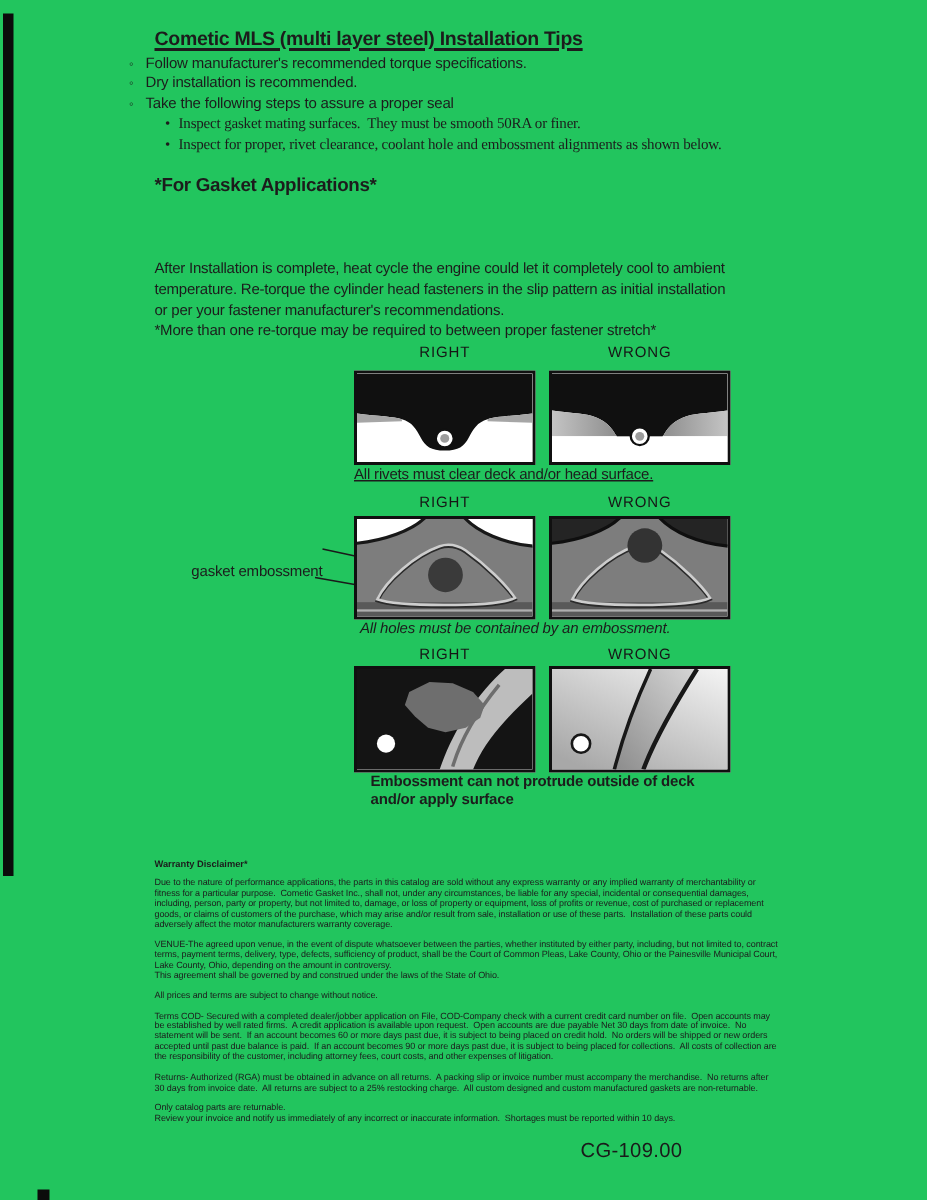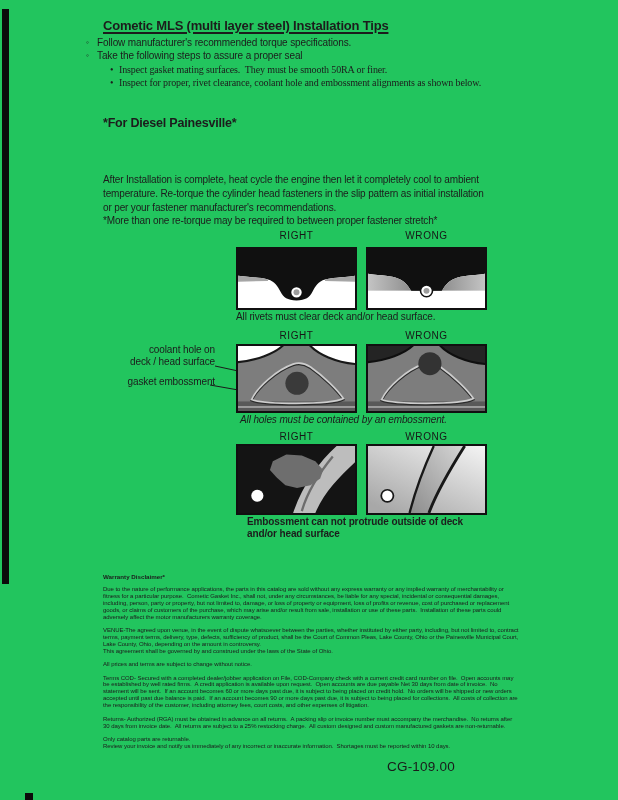--- a/index.html
+++ b/index.html
@@ -17,50 +17,51 @@
   .tip.sub .mk{width:9px;font-size:10px;}
   .h2{left:103px;top:116px;font-size:12.5px;font-weight:bold;letter-spacing:-0.2px;}
   .body{left:103px;font-size:10px;line-height:13.9px;letter-spacing:-0.15px;white-space:pre-wrap;}
   .p1{top:133px;} .p2{top:163px;} .note{top:204px;}
   .flabel{width:121px;text-align:center;font-size:10px;letter-spacing:0.6px;color:#161616;}
   .fbox{width:121px;box-sizing:border-box;border:2px solid #101010;background:#fff;}
   .fbox svg{display:block;width:100%;height:100%;}
   .r1{height:63px;top:247px;} .r2{height:69px;top:344px;} .r3{height:71px;top:444px;}
   .bleft{left:236px;} .bright{left:366px;}
   .caption{font-size:10px;letter-spacing:-0.12px;line-height:12px;white-space:pre-wrap;}
-  .cap1{left:236px;top:311px;} .cap2{left:240px;top:414px;font-style:italic;} .cap3{left:247px;top:516px;font-weight:bold;}
+  .cap1{left:236px;top:311px;text-decoration:underline;} .cap2{left:240px;top:414px;font-style:italic;} .cap3{left:247px;top:516px;font-weight:bold;}
   .ann{font-size:10px;letter-spacing:-0.12px;text-align:right;width:117px;line-height:11.5px;left:98px;}
   .ann1{top:344px;} .ann2{top:376px;}
   .annsvg{left:98px;top:340px;width:200px;height:70px;}
   .warranty{left:103px;top:573px;width:416px;}
   .wh{font-size:6.2px;font-weight:bold;margin:0 0 6px 0;letter-spacing:0;}
   .wp{font-size:6px;line-height:6.9px;margin:0 0 6.5px 0;white-space:pre-wrap;letter-spacing:-0.05px;}
   .code{left:387px;top:759px;font-size:13.5px;letter-spacing:0.2px;color:#1a1a1a;}
 </style>
 </head>
 <body>
 
 <div class="page">
 
   <div class="abs edge-bar"></div>
   <div class="abs artifact"></div>
 
   <div class="abs title">Cometic MLS (multi layer steel) Installation Tips</div>
 
   <div class="abs tips">
     <div class="tip"><span class="mk">◦</span><span>Follow manufacturer's recommended torque specifications.</span></div>
+    <div class="tip"><span class="mk">◦</span><span>Dry installation is recommended.</span></div>
     <div class="tip"><span class="mk">◦</span><span>Take the following steps to assure a proper seal</span></div>
     <div class="tip sub"><span class="mk">•</span><span>Inspect gasket mating surfaces.  They must be smooth 50RA or finer.</span></div>
     <div class="tip sub"><span class="mk">•</span><span>Inspect for proper, rivet clearance, coolant hole and embossment alignments as shown below.</span></div>
   </div>
 
-  <div class="abs h2">*For Diesel Painesville*</div>
+  <div class="abs h2">*For Gasket Applications*</div>
 
 
-  <p class="abs body p2"><span>After Installation is complete, heat cycle the engine then let it completely cool to ambient</span><br><span>temperature. Re-torque the cylinder head fasteners in the slip pattern as initial installation</span><br><span>or per your fastener manufacturer's recommendations.</span></p>
+  <p class="abs body p2"><span>After Installation is complete, heat cycle the engine could let it completely cool to ambient</span><br><span>temperature. Re-torque the cylinder head fasteners in the slip pattern as initial installation</span><br><span>or per your fastener manufacturer's recommendations.</span></p>
 
   <p class="abs body note">*More than one re-torque may be required to between proper fastener stretch*</p>
 
   <div class="abs flabel bleft" style="top:230px">RIGHT</div>
   <div class="abs flabel bright" style="top:230px">WRONG</div>
 
   <div class="abs fbox r1 bleft">
     <svg viewBox="0 0 121 62" preserveAspectRatio="none">
       <rect width="121" height="62" fill="#ffffff"></rect>
       <path d="M0,0 H121 V28 C106,30 96,30 90,32 C83,34 80,39 77,45 C74,51 70,54 60.5,54 C51,54 47,51 44,45 C41,39 38,34 31,32 C25,30 15,30 0,28 Z" fill="#101010"></path>
@@ -89,21 +90,20 @@
       <rect x="0" y="44" width="121" height="18" fill="#ffffff"></rect>
       <circle cx="60.5" cy="44" r="6.2" fill="#ffffff" stroke="#101010" stroke-width="1.6"></circle>
       <circle cx="60.5" cy="44" r="3.1" fill="#9c9c9c"></circle>
     </svg>
   </div>
   <div class="abs caption cap1">All rivets must clear deck and/or head surface.</div>
 
   <div class="abs flabel bleft" style="top:330px">RIGHT</div>
   <div class="abs flabel bright" style="top:330px">WRONG</div>
 
-  <div class="abs ann ann1"><span>coolant hole on</span><br><span>deck / head surface</span></div>
   <div class="abs ann ann2">gasket embossment</div>
   <svg class="abs annsvg" viewBox="0 0 200 70">
     <line x1="117" y1="26" x2="196" y2="43" stroke="#1a1a1a" stroke-width="1"></line>
     <line x1="112" y1="45" x2="163" y2="54" stroke="#1a1a1a" stroke-width="1"></line>
   </svg>
 
   <div class="abs fbox r2 bleft">
     <svg viewBox="0 0 121 68" preserveAspectRatio="none">
       <rect width="121" height="68" fill="#7d7d7d"></rect>
       <path d="M-1,-1 H47 C38,8 19,15 -1,17 Z" fill="#ffffff"></path>
@@ -157,21 +157,21 @@
             <stop offset="1" stop-color="#8c8c8c"></stop>
           </linearGradient>
       </defs>
       <rect width="121" height="70" fill="url(#gbg3)"></rect>
       <path d="M68,0 H100 C85,24 71,48 63,70 H43 C49,46 58,22 68,0 Z" fill="url(#gbd3)"></path>
       <path d="M68,0 C58,22 49,46 43,70" fill="none" stroke="#181818" stroke-width="2.4"></path>
       <path d="M100,0 C85,24 71,48 63,70" fill="none" stroke="#181818" stroke-width="3"></path>
       <circle cx="20" cy="52" r="6.3" fill="#ffffff" stroke="#181818" stroke-width="1.8"></circle>
     </svg>
   </div>
-  <div class="abs caption cap3"><span>Embossment can not protrude outside of deck</span><br><span>and/or head surface</span></div>
+  <div class="abs caption cap3"><span>Embossment can not protrude outside of deck</span><br><span>and/or apply surface</span></div>
 
   <div class="abs warranty">
     <p class="wh">Warranty Disclaimer*</p>
     <p class="wp">Due to the nature of performance applications, the parts in this catalog are sold without any express warranty or any implied warranty of merchantability or fitness for a particular purpose.  Cometic Gasket Inc., shall not, under any circumstances, be liable for any special, incidental or consequential damages, including, person, party or property, but not limited to, damage, or loss of property or equipment, loss of profits or revenue, cost of purchased or replacement goods, or claims of customers of the purchase, which may arise and/or result from sale, installation or use of these parts.  Installation of these parts could adversely affect the motor manufacturers warranty coverage.</p>
     <p class="wp">VENUE-The agreed upon venue, in the event of dispute whatsoever between the parties, whether instituted by either party, including, but not limited to, contract terms, payment terms, delivery, type, defects, sufficiency of product, shall be the Court of Common Pleas, Lake County, Ohio or the Painesville Municipal Court, Lake County, Ohio, depending on the amount in controversy.
 This agreement shall be governed by and construed under the laws of the State of Ohio.</p>
     <p class="wp">All prices and terms are subject to change without notice.</p>
     <p class="wp">Terms COD- Secured with a completed dealer/jobber application on File, COD-Company check with a current credit card number on file.  Open accounts may be established by well rated firms.  A credit application is available upon request.  Open accounts are due payable Net 30 days from date of invoice.  No statement will be sent.  If an account becomes 60 or more days past due, it is subject to being placed on credit hold.  No orders will be shipped or new orders accepted until past due balance is paid.  If an account becomes 90 or more days past due, it is subject to being placed for collections.  All costs of collection are the responsibility of the customer, including attorney fees, court costs, and other expenses of litigation.</p>
     <p class="wp">Returns- Authorized (RGA) must be obtained in advance on all returns.  A packing slip or invoice number must accompany the merchandise.  No returns after 30 days from invoice date.  All returns are subject to a 25% restocking charge.  All custom designed and custom manufactured gaskets are non-returnable.</p>
     <p class="wp">Only catalog parts are returnable.

